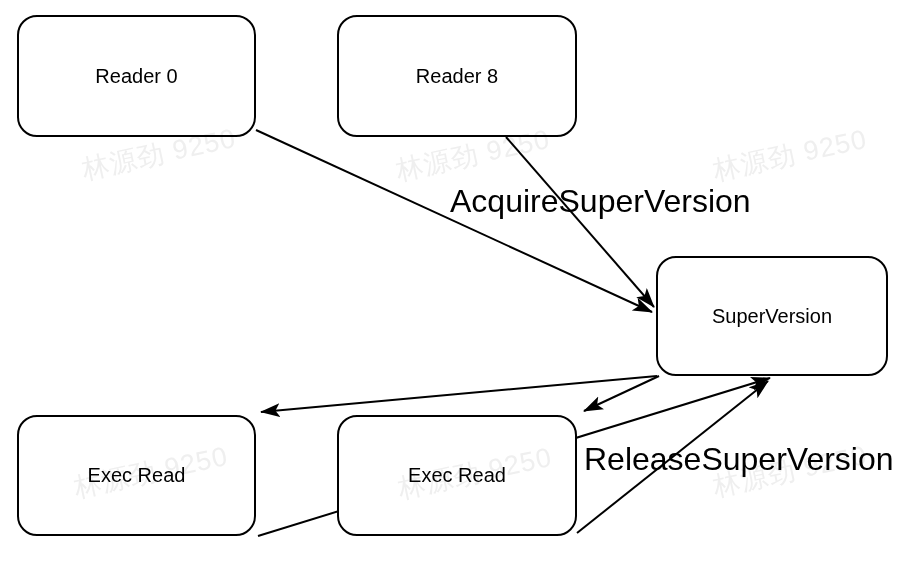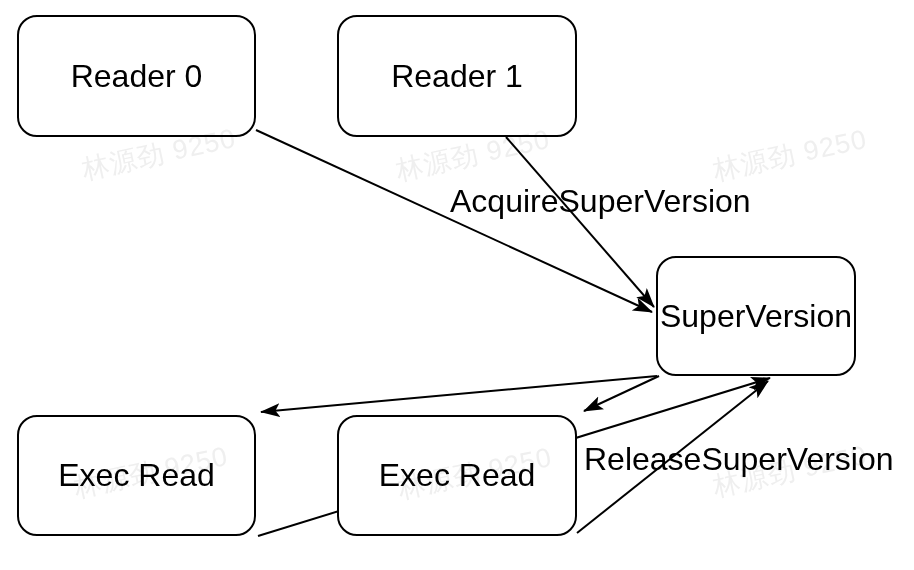--- a/index.html
+++ b/index.html
@@ -21,27 +21,27 @@
   svg.edges line { stroke: #000; stroke-width: 2; }
   .node {
     position: absolute;
     box-sizing: border-box;
     background: #ffffff;
     border: 2px solid #000000;
     border-radius: 20px;
     display: flex;
     align-items: center;
     justify-content: center;
-    font-size: 32px;
+    font-size: 20px;
     z-index: 2;
     text-align: right;
   }
   #n-reader0   { left: 17px;  top: 15px;  width: 239px; height: 122px; }
   #n-reader1   { left: 337px; top: 15px;  width: 240px; height: 122px; }
-  #n-superv    { left: 656px; top: 256px; width: 200px; height: 120px; }
+  #n-superv    { left: 656px; top: 256px; width: 232px; height: 120px; }
   #n-exec0     { left: 17px;  top: 415px; width: 239px; height: 121px; }
   #n-exec1     { left: 337px; top: 415px; width: 240px; height: 121px; }
   .edge-label {
     position: absolute;
     font-size: 32px;
     line-height: 1.1;
     z-index: 3;
     white-space: nowrap;
   }
   #label-acquire { left: 450px; top: 184px; }
@@ -74,21 +74,21 @@
       <line x1="657" y1="376" x2="261" y2="412" stroke="#000000" marker-end="url(#arrowhead)"></line>
       <line x1="659" y1="376" x2="584" y2="411" stroke="#000000" marker-end="url(#arrowhead)"></line>
       <line x1="258" y1="536" x2="770" y2="378" stroke="#000000" marker-end="url(#arrowhead)"></line>
       <line x1="577" y1="533" x2="768" y2="381" stroke="#000000" marker-end="url(#arrowhead)"></line>
     </svg>
 
   <div class="node" id="n-reader0">
     <span>Reader 0</span>
   </div>
   <div class="node" id="n-reader1">
-    <span>Reader 1</span>
+    <span>Reader 8</span>
   </div>
   <div class="node" id="n-superv">
     <span>SuperVersion</span>
   </div>
   <div class="node" id="n-exec0">
     <span>Exec Read</span>
   </div>
   <div class="node" id="n-exec1">
     <span>Exec Read</span>
   </div>

